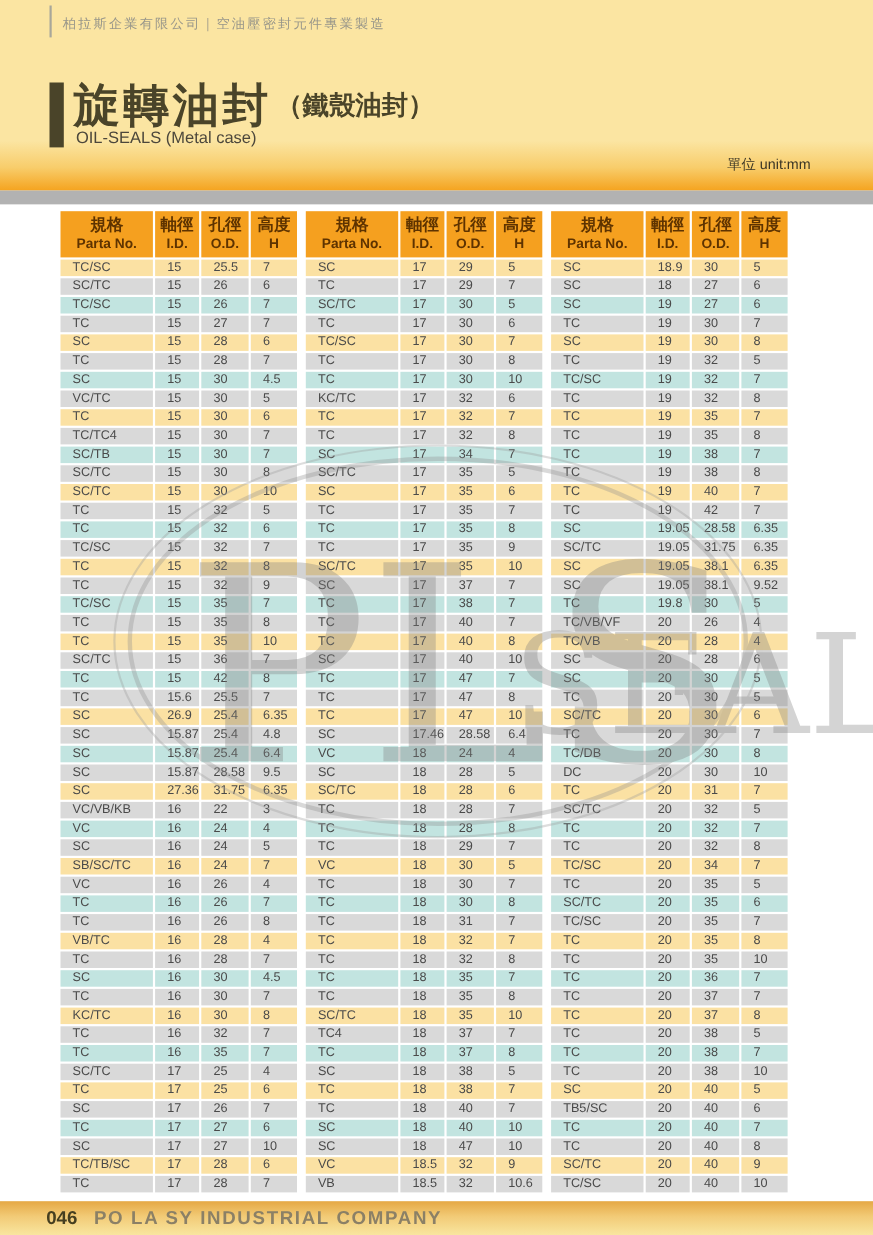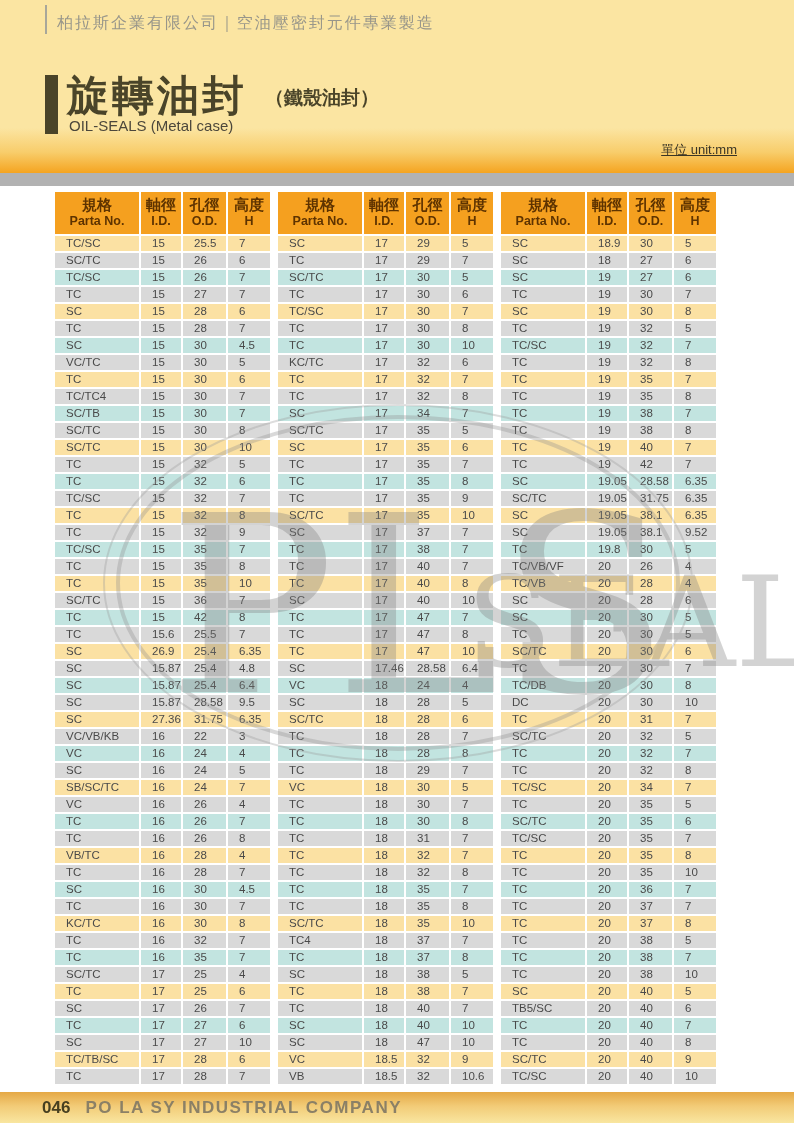--- a/index.html
+++ b/index.html
@@ -5,28 +5,28 @@
   html,body{margin:0;padding:0;}
   body{
     width:794px;height:1123px;position:relative;overflow:hidden;
     font-family:"Liberation Sans",sans-serif;background:#ffffff;
   }
   
   .top{
     position:relative;height:173px;
     background:linear-gradient(180deg,#FBE5A2 0%,#FBE5A2 74%,#F8CD6B 88%,#F5A420 100%);
   }
-  .company-line{position:absolute;left:57px;top:13px;font-size:16px;letter-spacing:2px;color:#98968A;}
+  .company-line{position:absolute;left:57px;top:13px;font-size:12px;letter-spacing:2px;color:#98968A;}
   .v-line{position:absolute;left:45px;top:5px;width:2px;height:29px;background:#A8A79A;}
   .title-bar{position:absolute;left:45px;top:75px;width:13px;height:59px;background:#4A4429;}
   .title-row{position:absolute;left:67px;top:68px;white-space:nowrap;color:#4A4429;}
   .title-main{font-size:42px;font-weight:bold;letter-spacing:3px;}
-  .title-note{font-size:19px;font-weight:bold;position:relative;top:-6px;margin-left:18px;}
+  .title-note{font-size:24px;font-weight:bold;position:relative;top:-6px;margin-left:4px;}
   .subtitle{position:absolute;left:69px;top:117px;font-size:15px;color:#4C473B;}
-  .unit-label{position:absolute;right:57px;top:141px;font-size:13px;color:#3A3525;text-decoration:underline;}
+  .unit-label{position:absolute;right:57px;top:141px;font-size:13px;color:#3A3525;}
   .gray-strip{height:13px;background:#B2B2B2;}
   
   .content{
     position:relative;background:#ffffff;height:899px;box-sizing:border-box;
     padding:6px 0 0 55px;display:flex;gap:8px;
   }
   .spec-table{width:215px;flex:0 0 215px;}
   .t-head{display:flex;gap:2px;}
   .h-cell{background:#F5A01F;color:#5E3300;text-align:center;padding:4px 0 5px;box-sizing:border-box;}
   .h-zh{font-size:15px;font-weight:bold;line-height:18px;}

